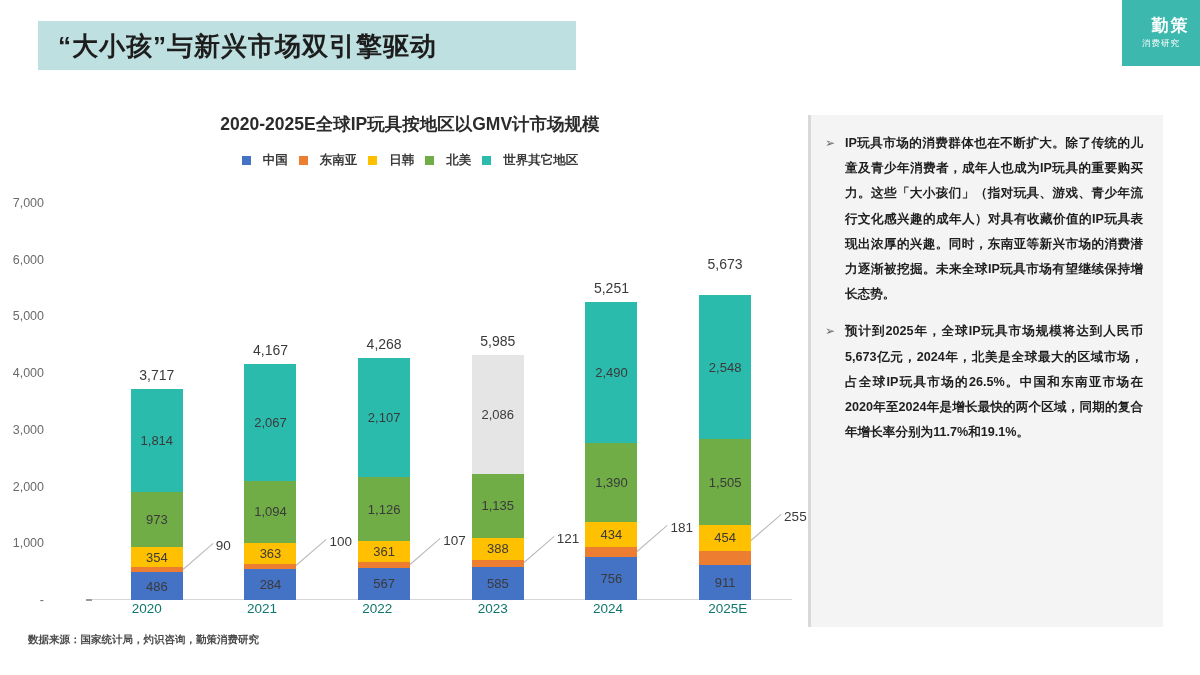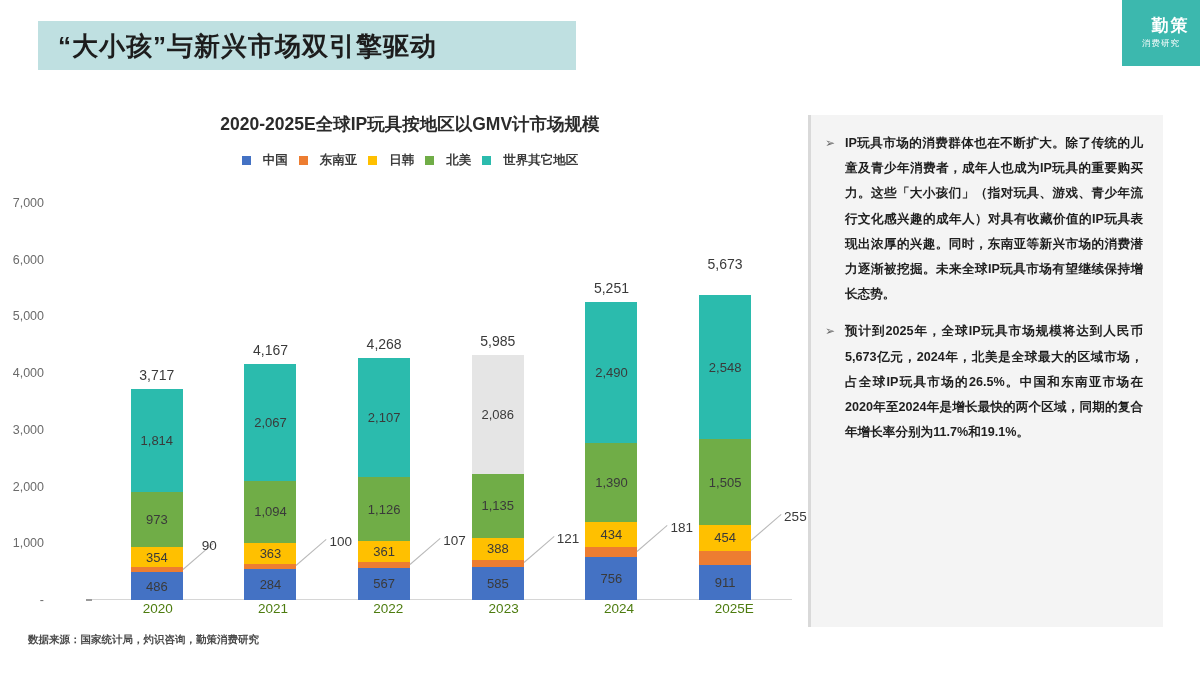--- a/index.html
+++ b/index.html
@@ -144,23 +144,23 @@
 
   .xlabels {
     position: absolute;
     left: 100px; top: 601px;
     width: 692px;
     display: flex;
     justify-content: space-around;
   }
   .xlabel {
     width: 52px;
-    text-align: center;
+    text-align: left;
     font-size: 13.5px;
-    color: #4d7c0f;
+    color: #0f766e;
   }
 
   .source {
     position: absolute;
     left: 28px; top: 633px;
     font-size: 10.5px;
     font-weight: bold;
     color: #4a4a4a;
   }
 
@@ -247,21 +247,21 @@
             <span class="seg-label">973</span>
           </div>
           <div class="seg" style="height: 20.0769px; background: rgb(255, 192, 0);">
             <span class="seg-label">354</span>
           </div>
           <div class="seg tiny" style="height: 5.10429px; background: rgb(237, 125, 49);"></div>
           <div class="seg" style="height: 27.5631px; background: rgb(68, 114, 196);">
             <span class="seg-label">486</span>
           </div>
           <div class="callout-line" style="left: 52px; bottom: 30.1153px; width: 39.6989px; transform: rotate(-40.9144deg);"></div>
-          <div class="callout" style="left: 71px; bottom: 47.1153px;">90</div>
+          <div class="callout" style="left: 85px; bottom: 47.1153px;">90</div>
         </div>
         <div class="bar-col">
           <div class="bar-total" style="bottom: 242.328px;">4,167</div>
           <div class="seg" style="height: 117.228px; background: rgb(43, 187, 173);">
             <span class="seg-label">2,067</span>
           </div>
           <div class="seg" style="height: 62.0454px; background: rgb(112, 173, 71);">
             <span class="seg-label">1,094</span>
           </div>
           <div class="seg" style="height: 20.5873px; background: rgb(255, 192, 0);">

